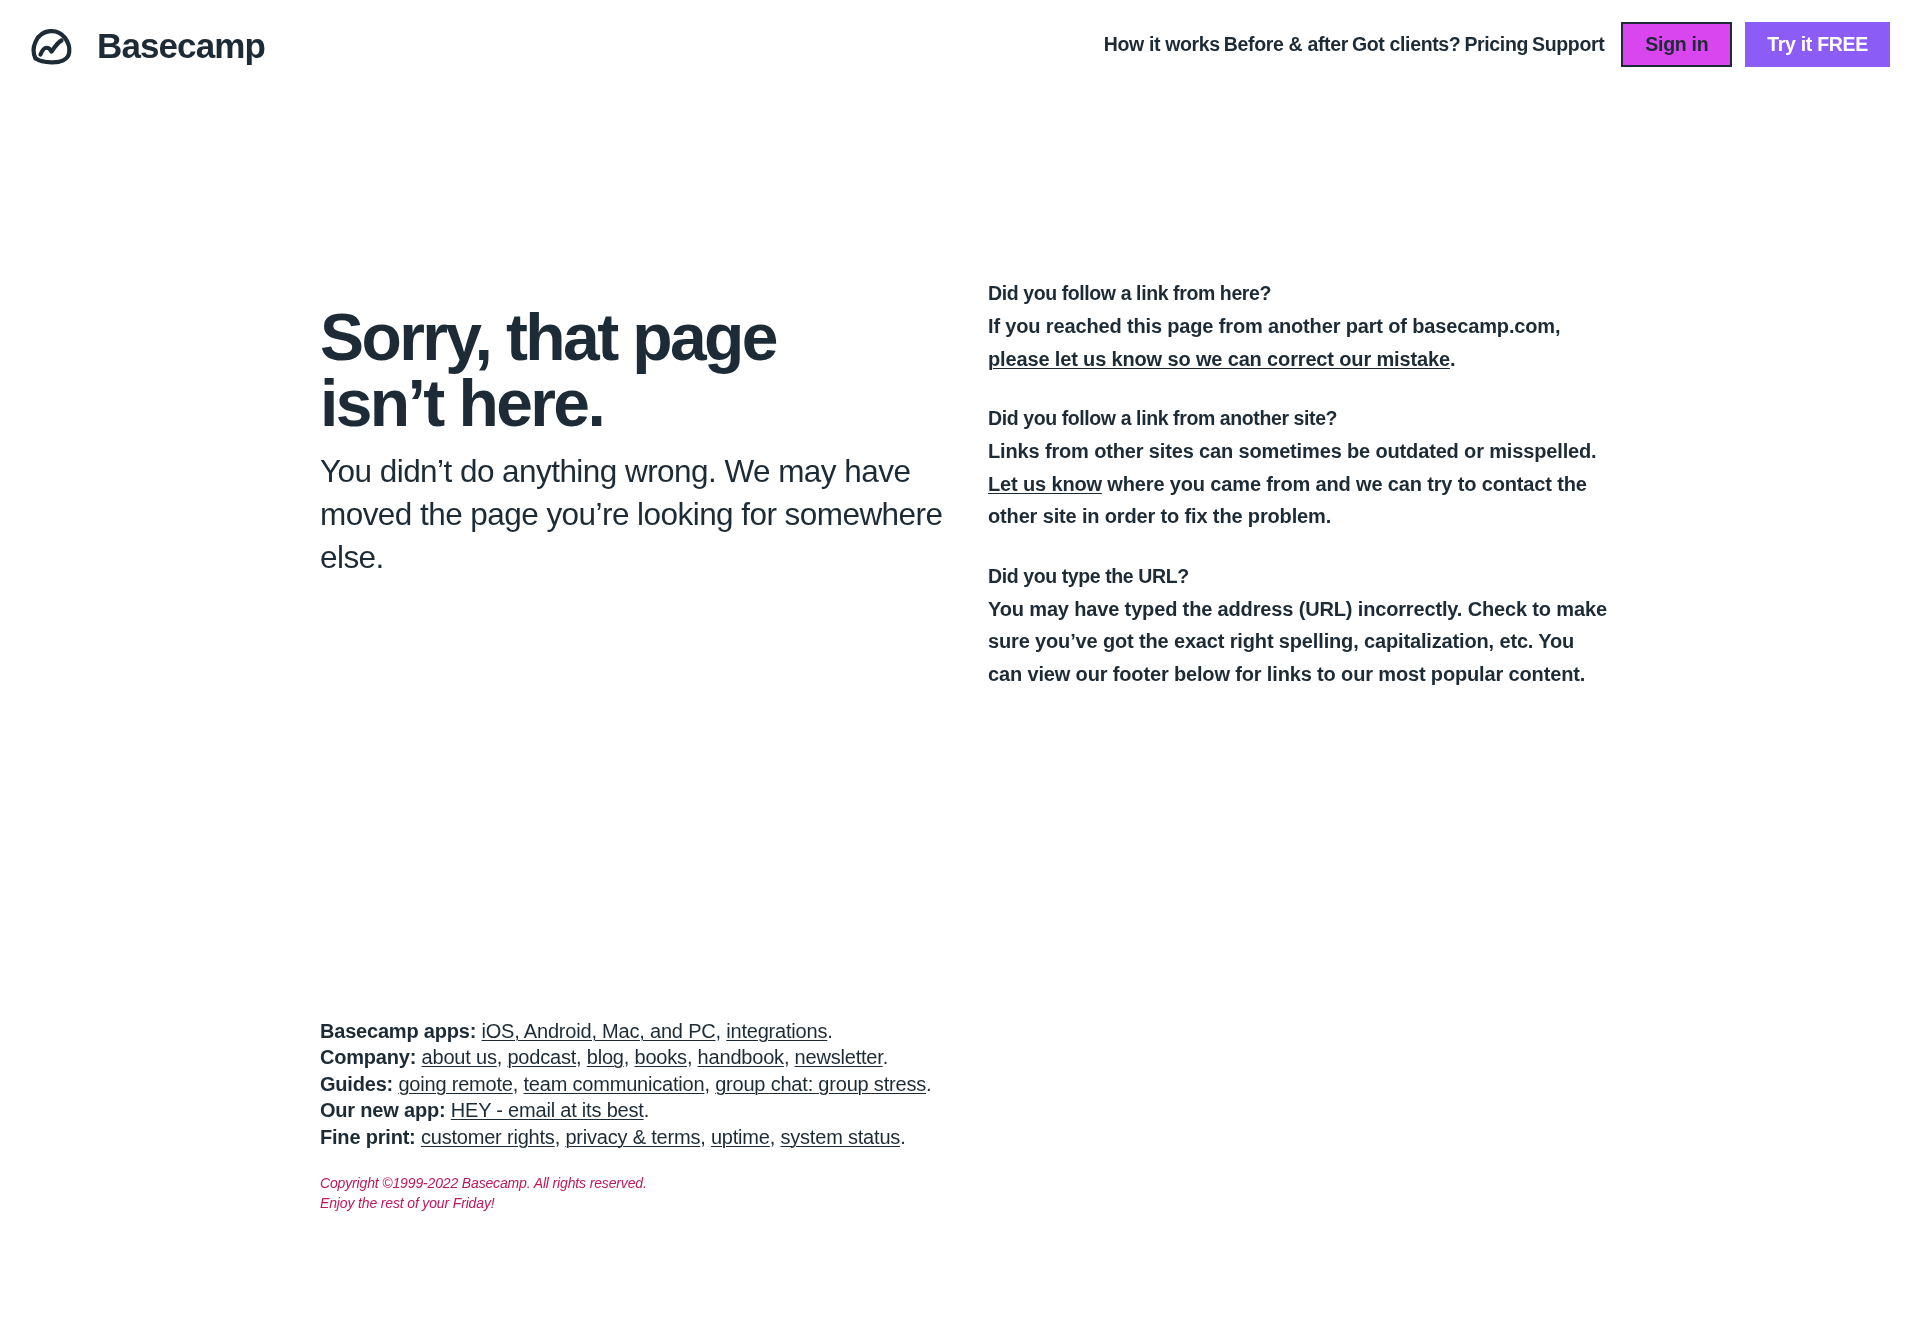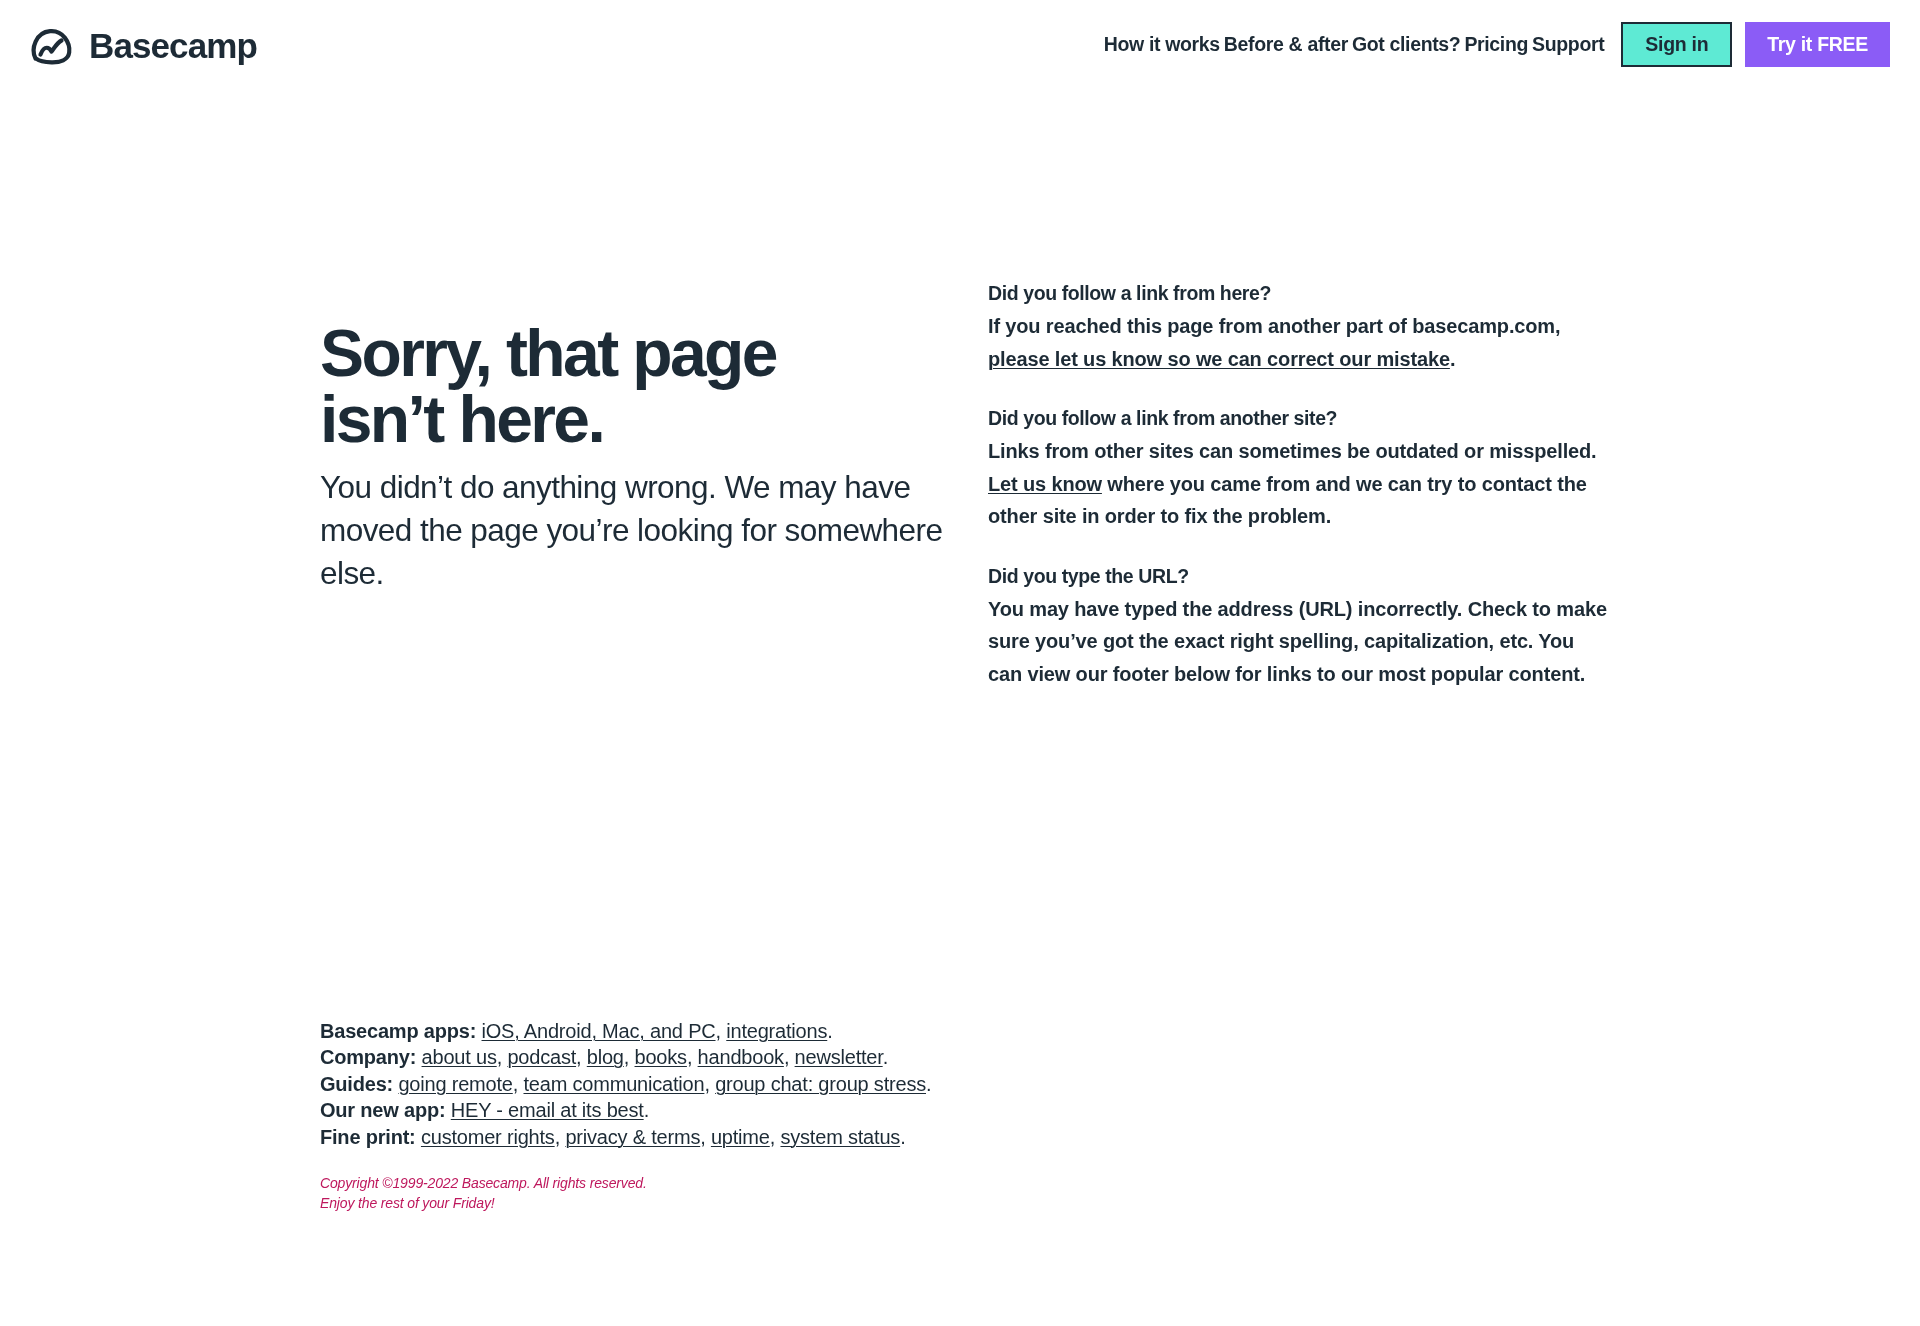--- a/index.html
+++ b/index.html
@@ -28,21 +28,21 @@
     display: flex;
     align-items: center;
   }
 
   .brand {
     position: absolute;
     left: 26px;
     top: 20px;
     display: flex;
     align-items: center;
-    gap: 13px;
+    gap: 21px;
     text-decoration: none;
     color: #1d2b36;
   }
 
   .brand-mark {
     width: 50px;
     height: 50px;
     display: block;
     flex: 0 0 auto;
   }
@@ -89,21 +89,21 @@
     font-weight: bold;
     letter-spacing: -0.3px;
     text-decoration: none;
     white-space: nowrap;
     height: 45px;
   }
 
   .btn-signin {
     border: 2.5px solid #1d2b36;
     color: #1d2b36;
-    background: #5eead4;
+    background: #d946ef;
     padding: 0 22px;
     margin-right: 13px;
   }
 
   .btn-trial {
     background: #8b5cf6;
     color: #ffffff;
     padding: 0 22px;
   }
 
@@ -112,21 +112,21 @@
     position: absolute;
     top: 0;
     left: 0;
     width: 1920px;
     height: 1326px;
   }
 
   .hero-left {
     position: absolute;
     left: 320px;
-    top: 320px;
+    top: 304px;
     width: 625px;
   }
 
   .hero-title {
     font-size: 66px;
     font-weight: bold;
     line-height: 1.0;
     letter-spacing: -2.6px;
     color: #1d2b36;
   }

